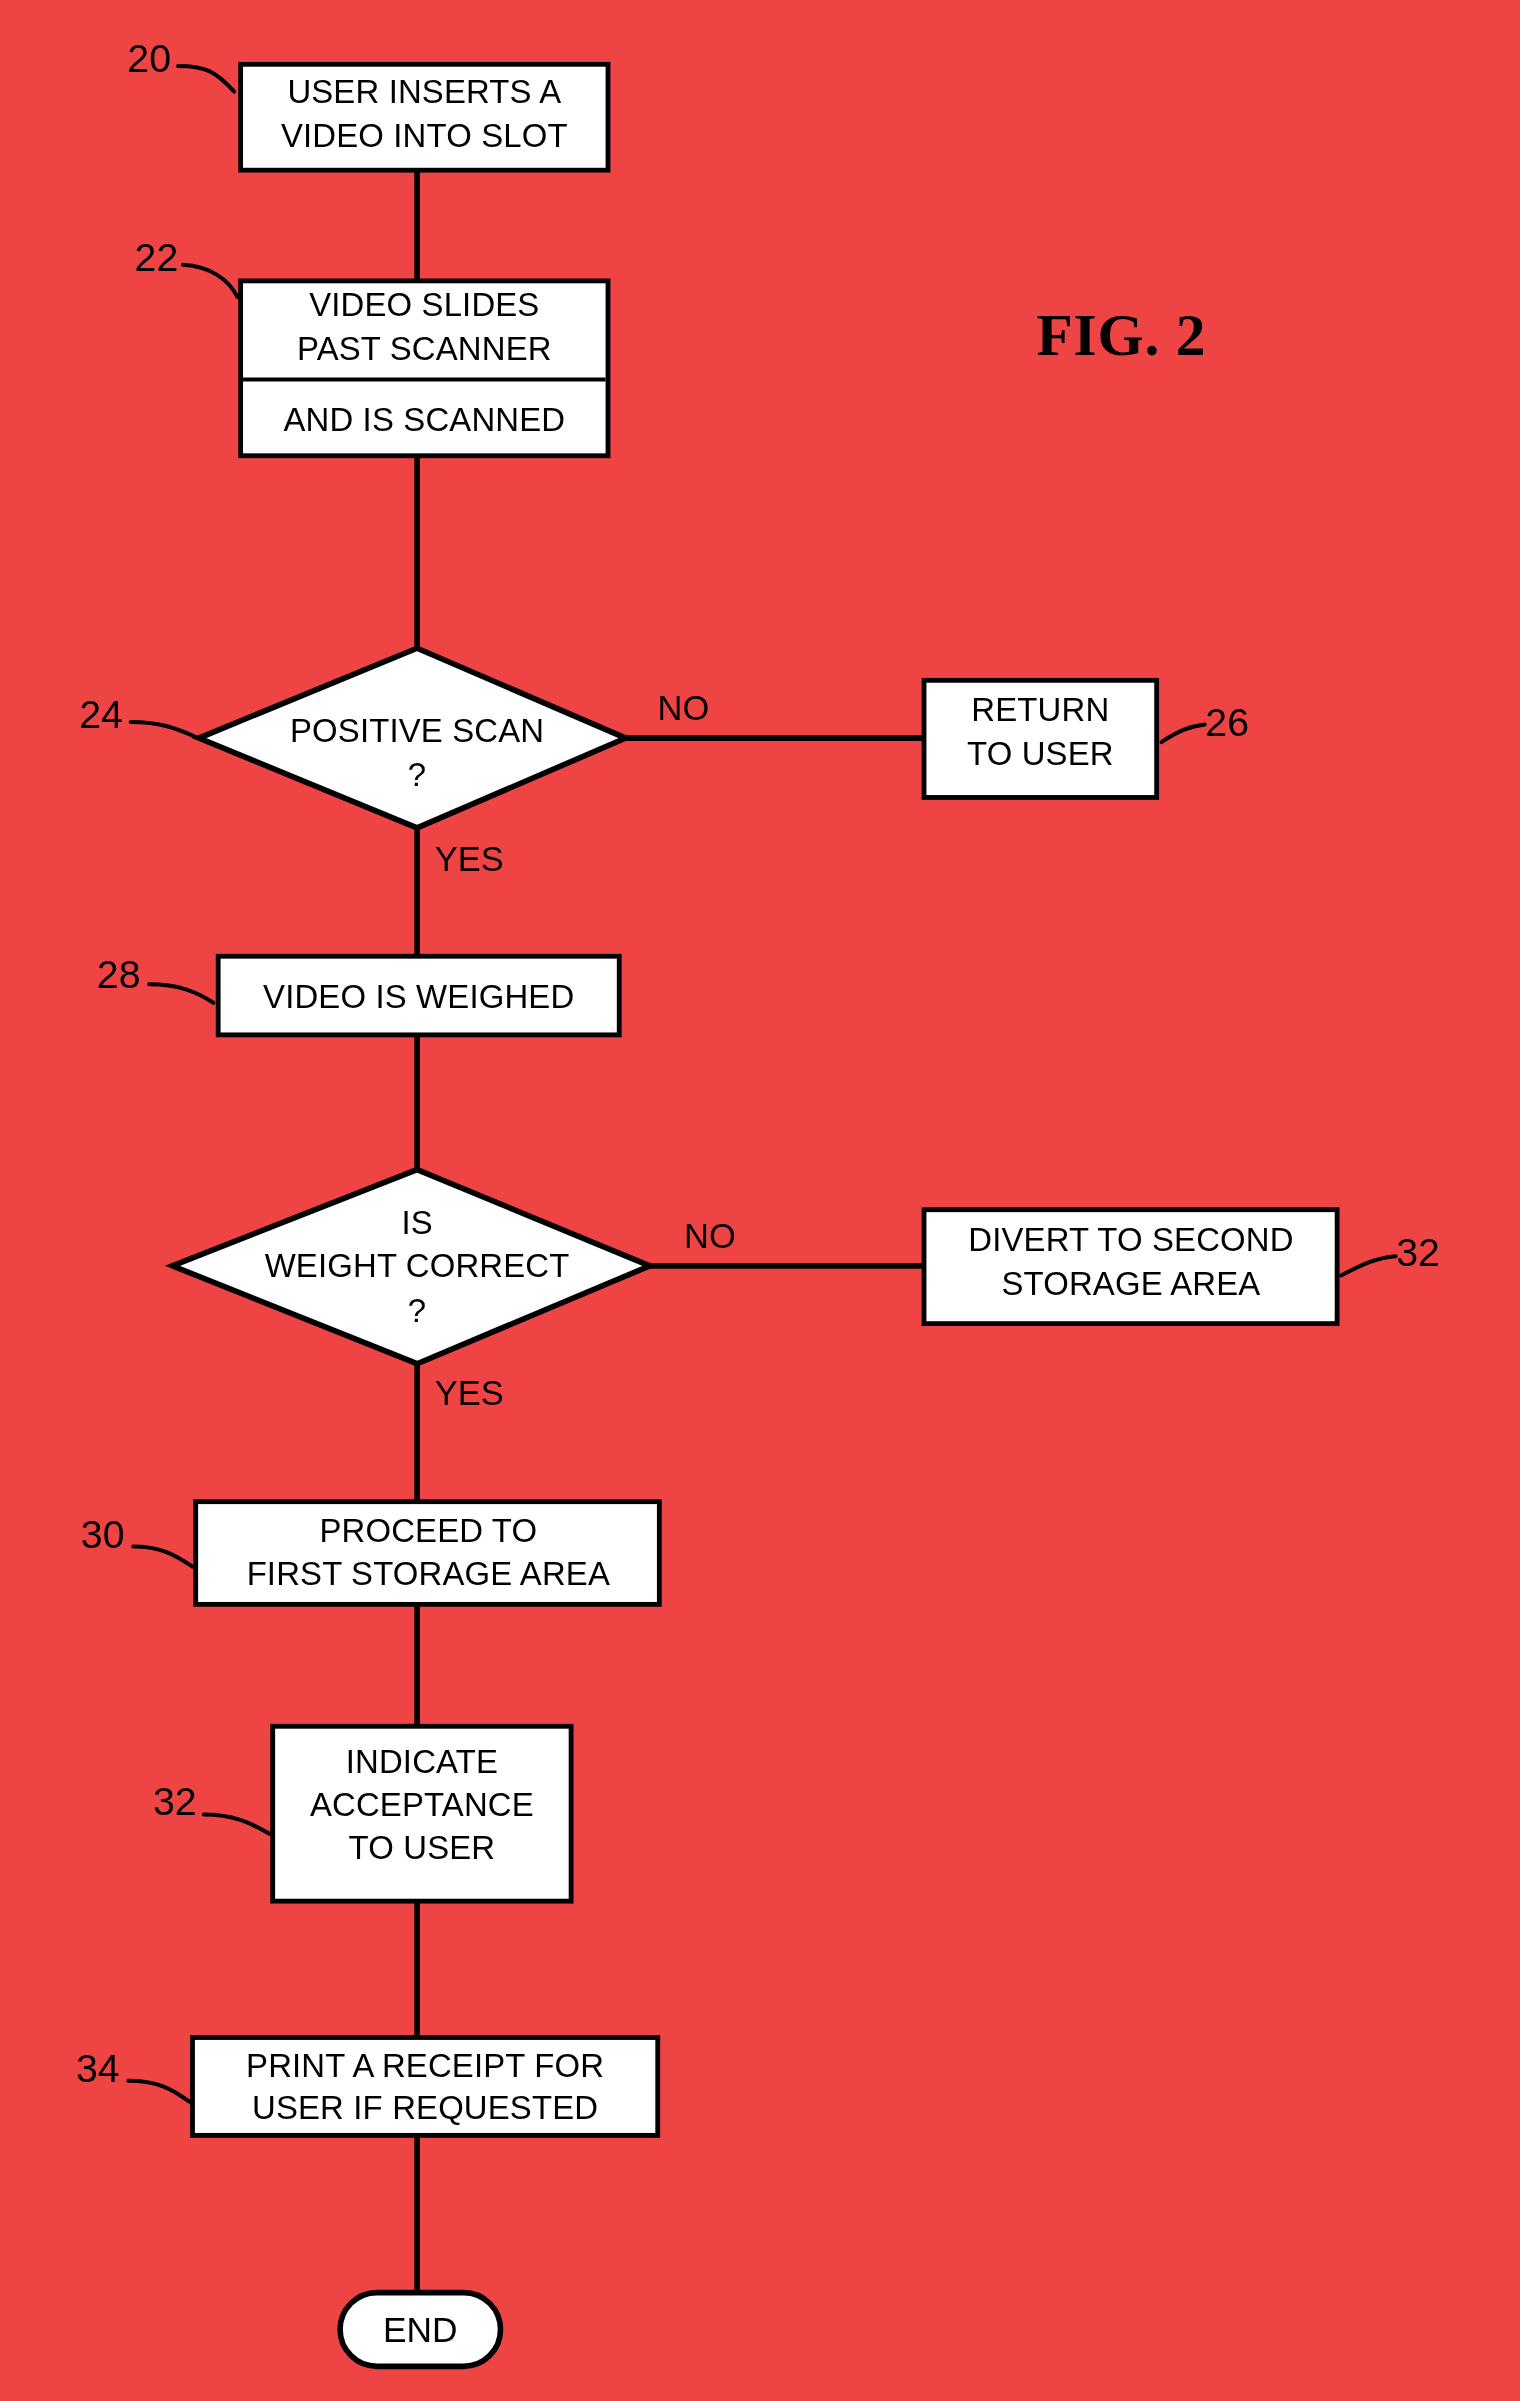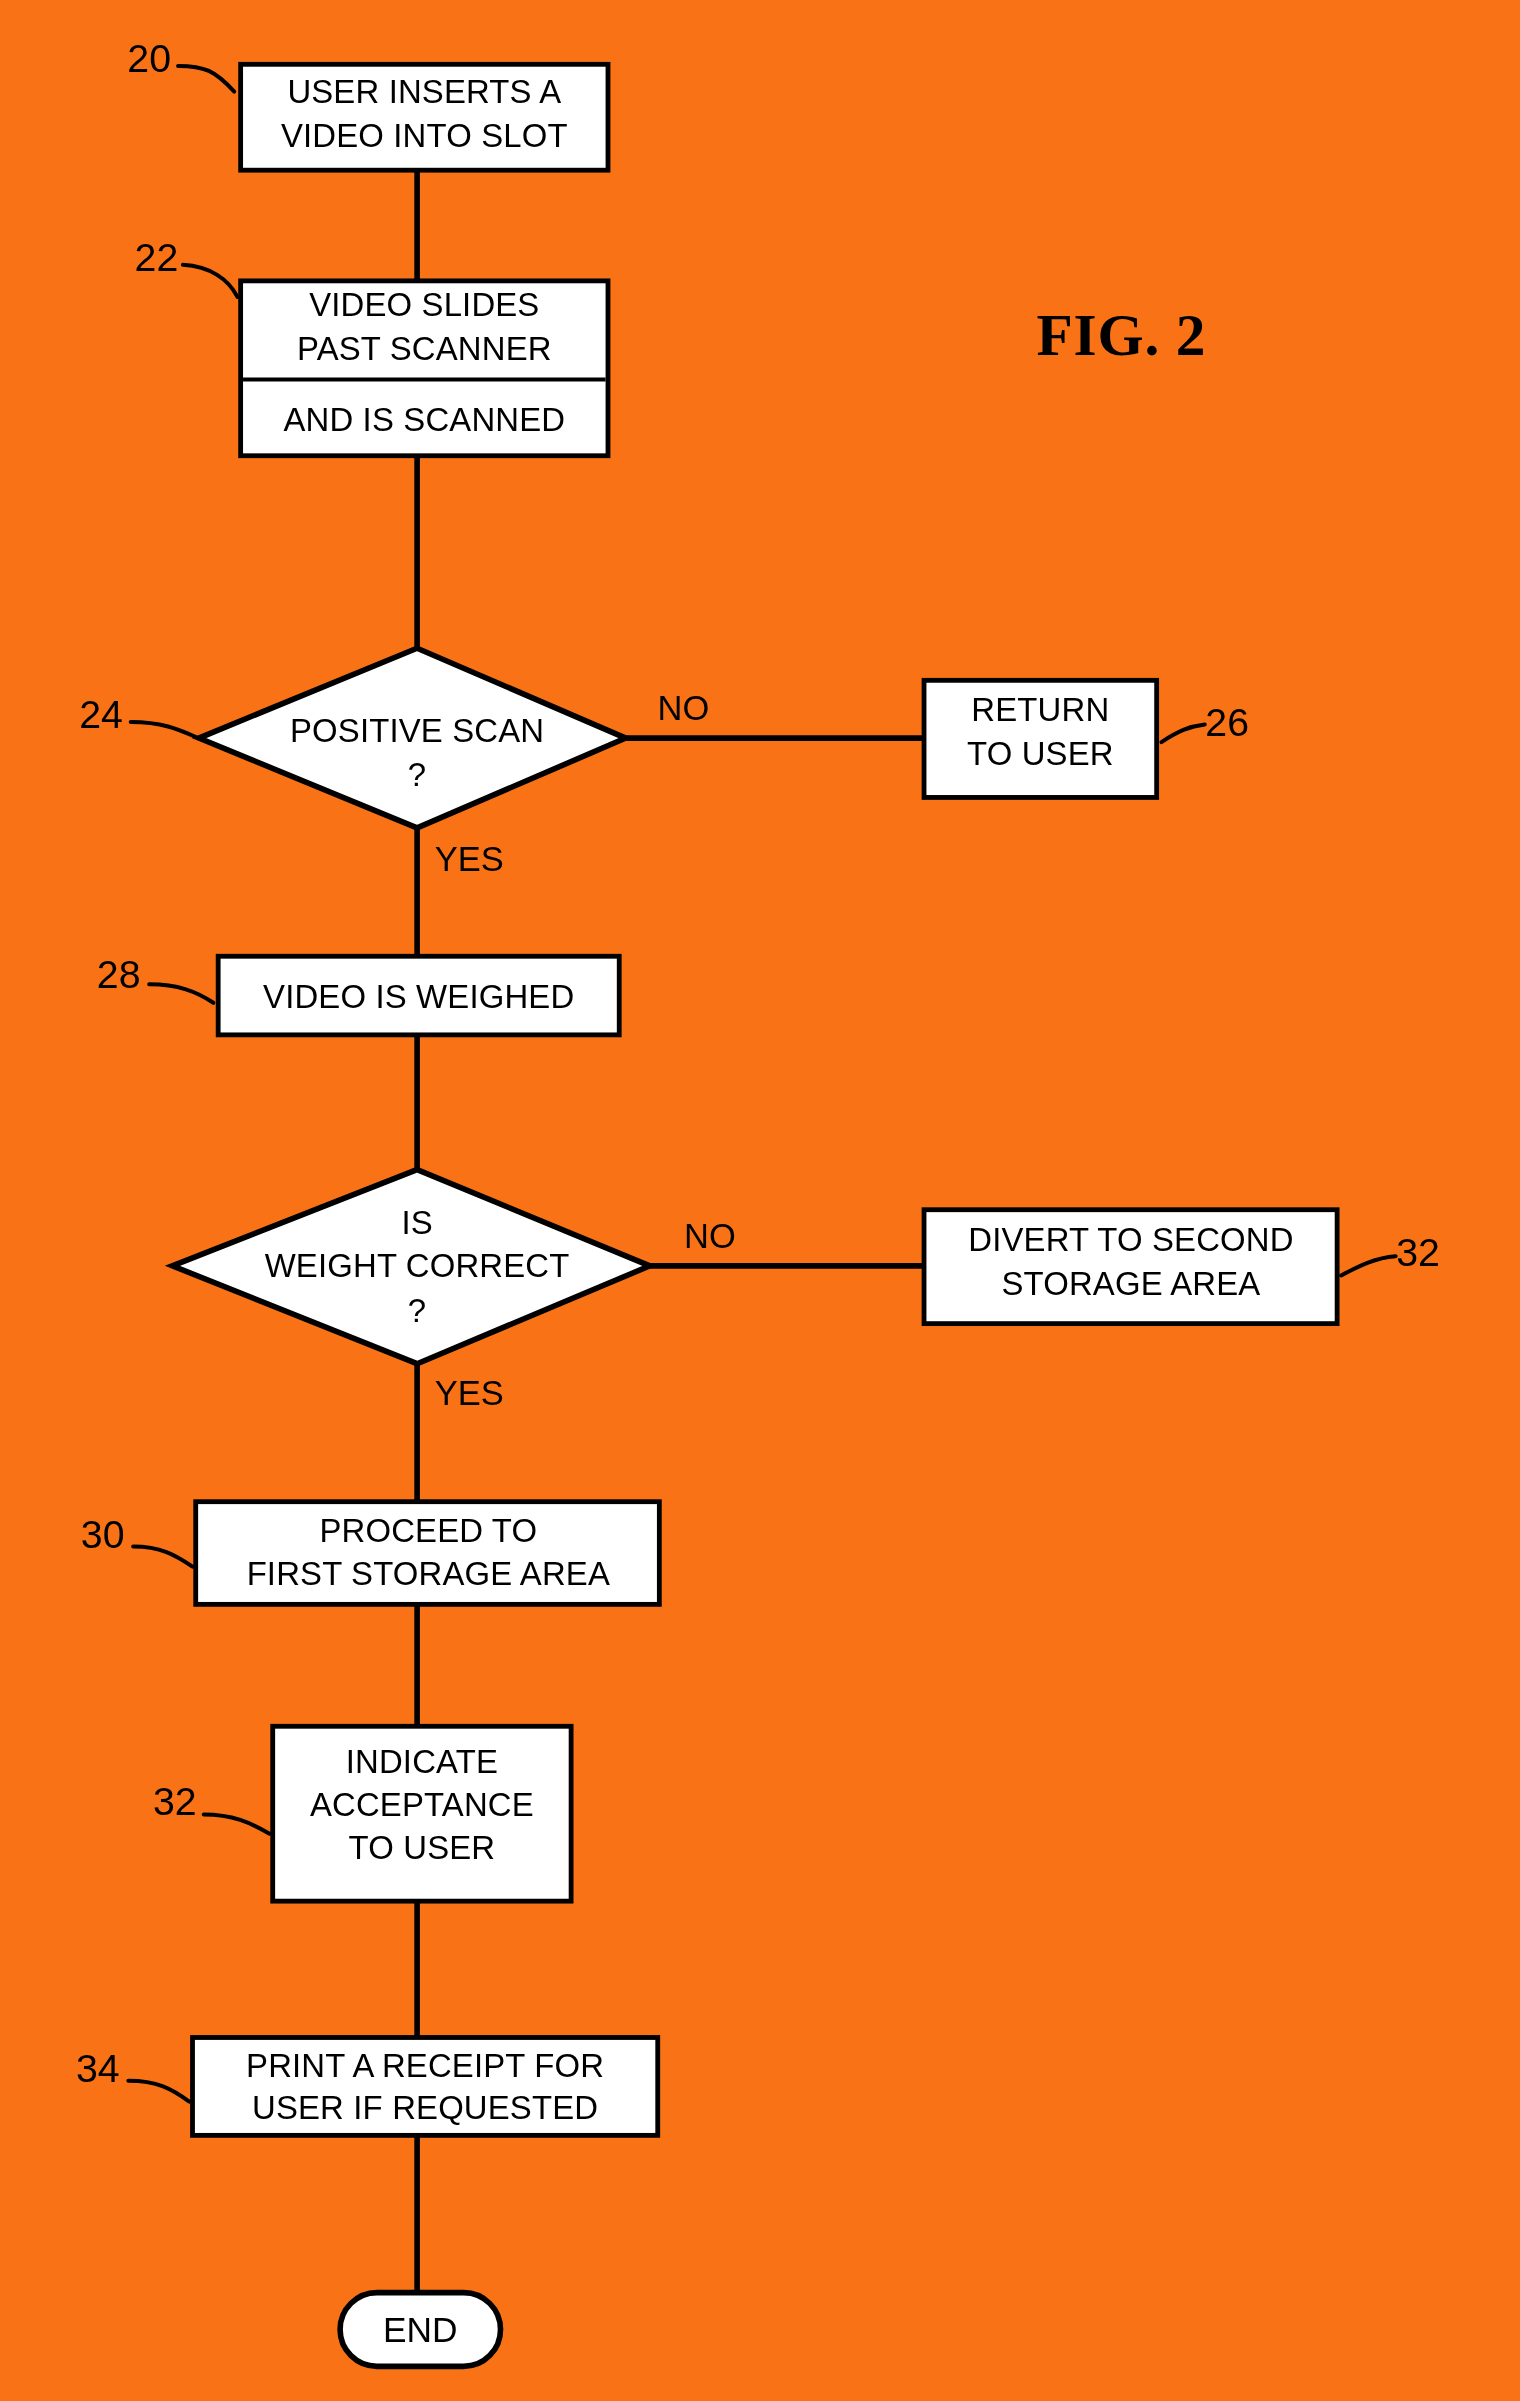--- a/index.html
+++ b/index.html
@@ -5,21 +5,21 @@
 <style>
   html, body {
     margin: 0;
     padding: 0;
     background: #ffffff;
   }
   #figure-root {
     position: relative;
     width: 1520px;
     height: 2401px;
-    background: #f97316;
+    background: #ef4444;
     font-family: "Liberation Sans", sans-serif;
     overflow: hidden;
   }
   svg#flow-svg {
     position: absolute;
     top: 0;
     left: 0;
     width: 1520px;
     height: 2401px;
     display: block;

